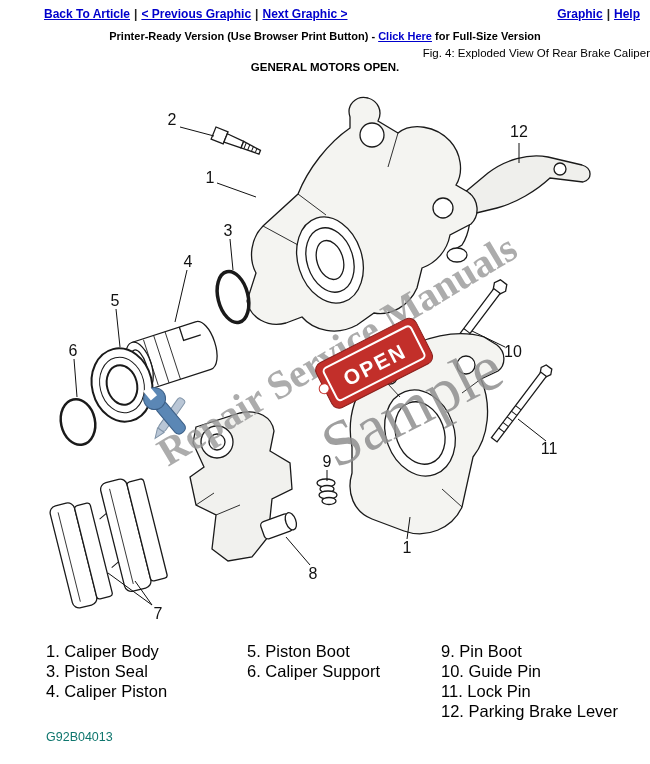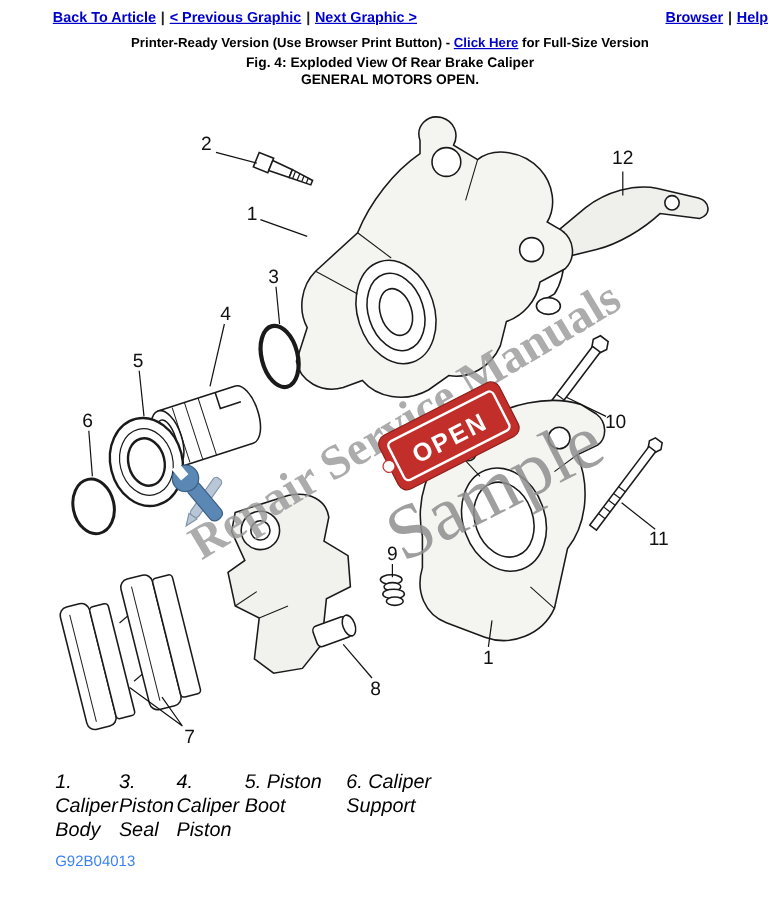--- a/index.html
+++ b/index.html
@@ -7,45 +7,45 @@
   body {
     width:650px; height:764px; overflow:hidden;
     font-family:"Liberation Sans", sans-serif; color:#000;
   }
   a { color:#0000cc; font-weight:bold; text-decoration:underline; cursor:pointer; }
   .topbar { display:flex; justify-content:space-between; align-items:center;
             padding:7px 10px 2px 8px; font-size:12px; font-weight:bold; }
   .nav-group { display:flex; align-items:center;padding-left:36px; }
   .sep { color:#222; font-weight:bold; margin:0 4px; }
   .printer-line { text-align:center; font-size:11px; font-weight:bold; margin-top:7px; }
-  .fig-caption { text-align:center; font-size:11.5px; font-weight:bold; margin-top:5px; }
+  .fig-caption { text-align:right; font-size:11.5px; font-weight:normal; margin-top:5px; }
   .company { text-align:center; font-size:11.5px; font-weight:bold; margin-top:2px; }
   .diagram { margin-top:2px; }
   svg text { user-select:none; }
   .legend { display:flex; padding-left:46px; font-size:16.5px; margin-top:2px; line-height:20px; }
-  .legend .col { display:flex; flex-direction:row;font-style:italic; }
+  .legend .col { display:flex; flex-direction:column; }
   .col1 { width:158px; }
-  .col2 { width:194px; }
-  .footer-code { padding-left:46px; font-size:12.5px; margin-top:9px; color:#3b82f6; }
+  .col2 { width:194px;margin-left:43px; }
+  .footer-code { padding-left:46px; font-size:12.5px; margin-top:9px; color:#0f766e; }
 </style>
 </head>
 <body>
 
 <div class="page">
 
   <div class="topbar">
     <div class="nav-group">
       <a>Back To Article</a>
       <span class="sep">|</span>
       <a>&lt; Previous Graphic</a>
       <span class="sep">|</span>
       <a>Next Graphic &gt;</a>
     </div>
     <div class="nav-group">
-      <a>Browser</a>
+      <a>Graphic</a>
       <span class="sep">|</span>
       <a>Help</a>
     </div>
   </div>
 
   <div class="printer-line">
     <span>Printer-Ready Version (Use Browser Print Button) - </span><a>Click Here</a><span> for Full-Size Version</span>
   </div>
 
   <div class="fig-caption">Fig. 4: Exploded View Of Rear Brake Caliper</div>
@@ -212,17 +212,23 @@
   <div class="legend">
     <div class="col col1">
       <div class="legend-item">1. Caliper Body</div>
       <div class="legend-item">3. Piston Seal</div>
       <div class="legend-item">4. Caliper Piston</div>
     </div>
     <div class="col col2">
       <div class="legend-item">5. Piston Boot</div>
       <div class="legend-item">6. Caliper Support</div>
     </div>
+    <div class="col col3">
+      <div class="legend-item">9. Pin Boot</div>
+      <div class="legend-item">10. Guide Pin</div>
+      <div class="legend-item">11. Lock Pin</div>
+      <div class="legend-item">12. Parking Brake Lever</div>
+    </div>
   </div>
 
   <div class="footer-code">G92B04013</div>
 
 </div>
 
 </body></html>

